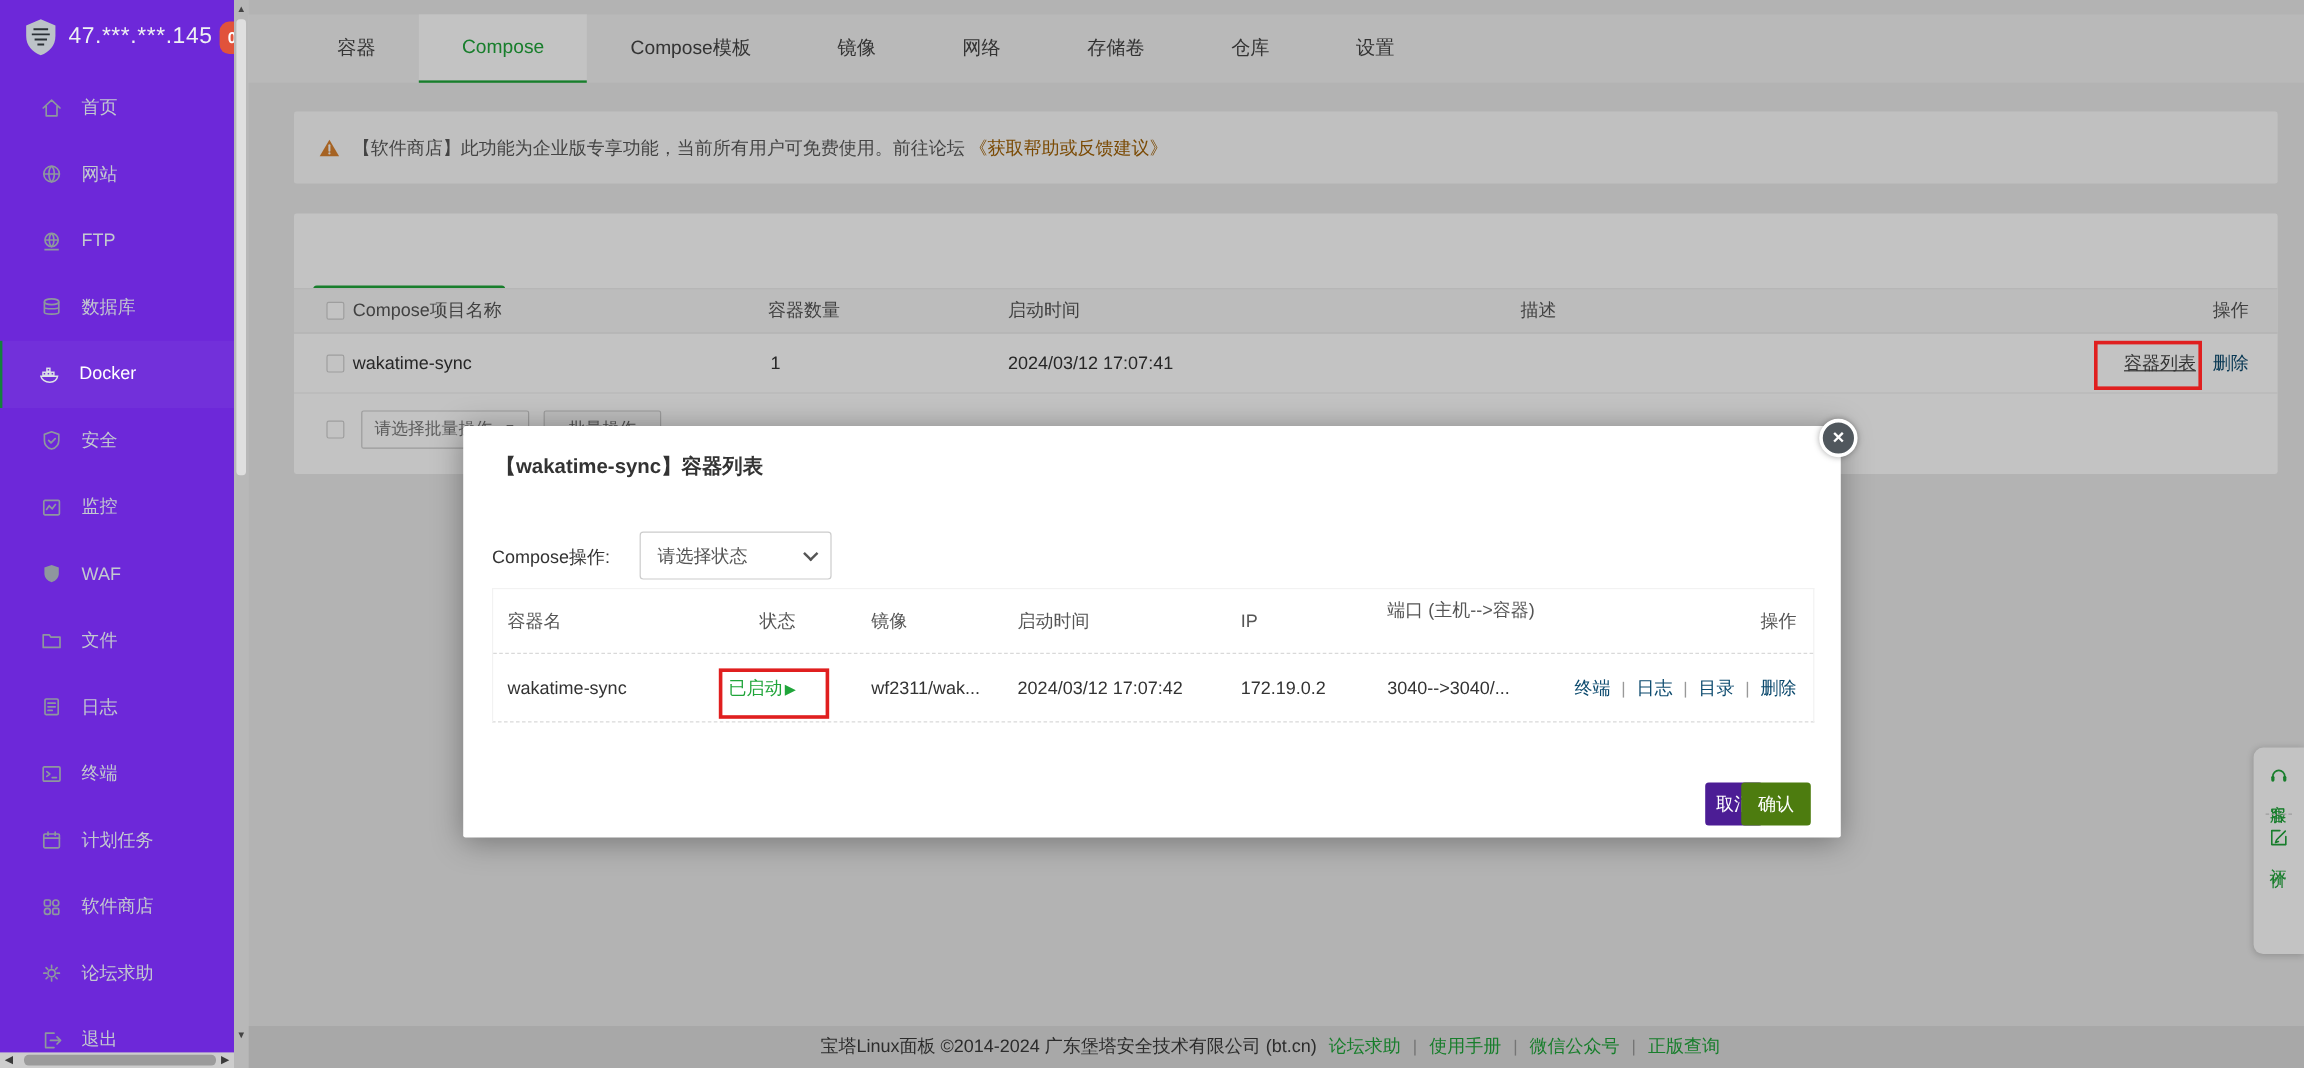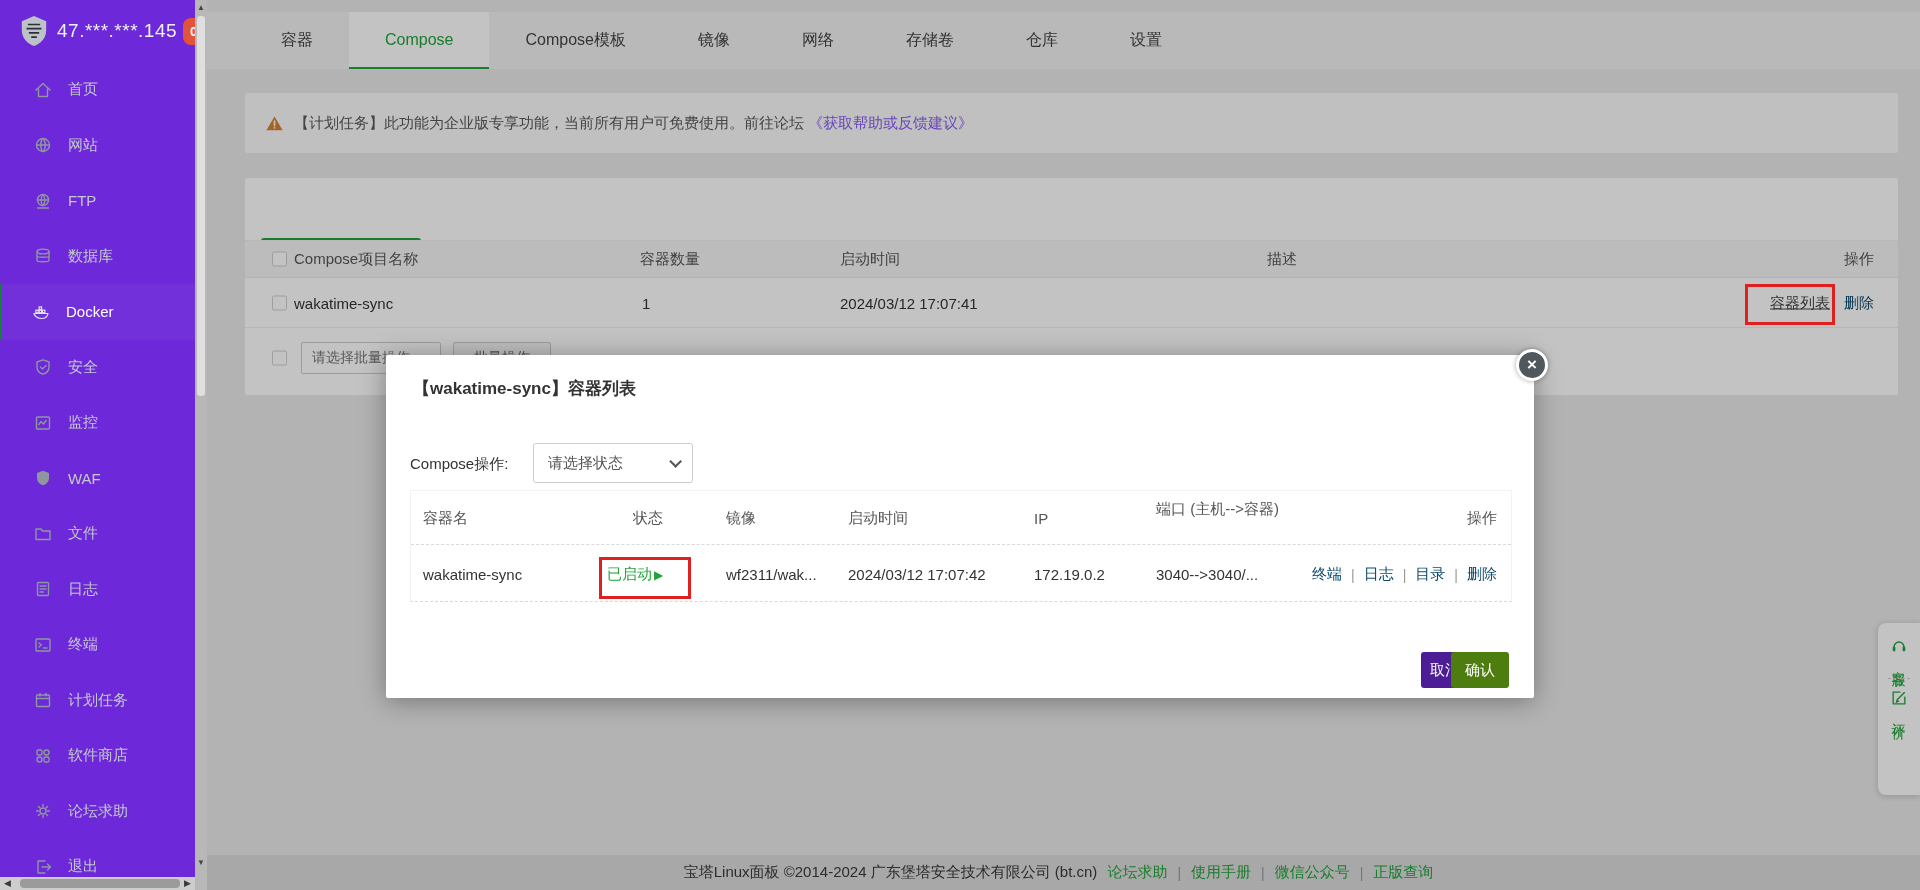--- a/index.html
+++ b/index.html
@@ -29,21 +29,21 @@
 
   
   .content { position:absolute; left:207px; top:0; width:1713px; height:890px; background:#eaeaea; }
   .tabbar { position:absolute; left:0; top:12px; width:1713px; height:57px; background:#f2f2f2; display:flex; padding-left:38px; }
   .tab { height:57px; display:flex; align-items:center; padding:0 36px; font-size:16px; color:#454545; cursor:pointer; }
   .tab.active { background:#ffffff; color:#20a53a; border-bottom:2px solid #20a53a; }
 
   .alert { position:absolute; left:38px; top:93px; width:1653px; height:60px; background:#fbfbfb; border-radius:2px;
            display:flex; align-items:center; padding-left:20px; font-size:15px; color:#5a5a5a; }
   .alert svg { width:19px; height:19px; margin-right:10px; flex:0 0 auto; }
-  .alert a { color:#8b5cf6; text-decoration:none; margin-left:4px; cursor:pointer; }
+  .alert a { color:#a16207; text-decoration:none; margin-left:4px; cursor:pointer; }
 
   .card { position:absolute; left:38px; top:178px; width:1653px; height:217px; background:#ffffff; border-radius:2px; }
   .btn-green { background:#20a53a; color:#fff; border:none; border-radius:3px; font-size:15px; cursor:pointer;margin-top:46px; }
   .add-btn { position:absolute; left:16px; top:14px; height:36px; padding:0 18px; }
   .trow { position:absolute; left:0; width:1653px; }
   .thead { top:62px; height:38px; background:#f6f6f6; border-top:1px solid #eeeeee; border-bottom:1px solid #e9e9e9; font-size:15px; color:#555; }
   .tdata { top:100px; height:50px; border-bottom:1px solid #f0f0f0; font-size:15px; color:#333; }
   .tbatch { top:157px; height:45px; }
   .cell { position:absolute; top:50%; transform:translateY(-50%); white-space:nowrap; }
   .cbx { position:absolute; top:50%; transform:translateY(-50%); width:15px; height:15px; border:1px solid #cfcfcf; border-radius:2px; background:#fff; cursor:pointer; }
@@ -239,21 +239,21 @@
       <div class="tab">仓库</div>
       <div class="tab">设置</div>
     </div>
 
     <div class="alert">
       <svg viewBox="0 0 20 20">
           <path d="M10 2.5 L18.5 17 H1.5 Z" fill="#d9822f"></path>
           <path d="M10 7.5 V12.2" stroke="#fbfbfb" stroke-width="1.8" stroke-linecap="round"></path>
           <circle cx="10" cy="14.6" r="1" fill="#fbfbfb"></circle>
         </svg>
-      <span>【计划任务】此功能为企业版专享功能，当前所有用户可免费使用。前往论坛</span>
+      <span>【软件商店】此功能为企业版专享功能，当前所有用户可免费使用。前往论坛</span>
       <a>《获取帮助或反馈建议》</a>
     </div>
 
     <div class="card">
       <button class="btn-green add-btn">添加Compose项目</button>
 
       <div class="trow thead">
         <span class="cbx" style="left:27px"></span>
         <span class="cell" style="left:49px">Compose项目名称</span>
         <span class="cell" style="left:395px">容器数量</span>

